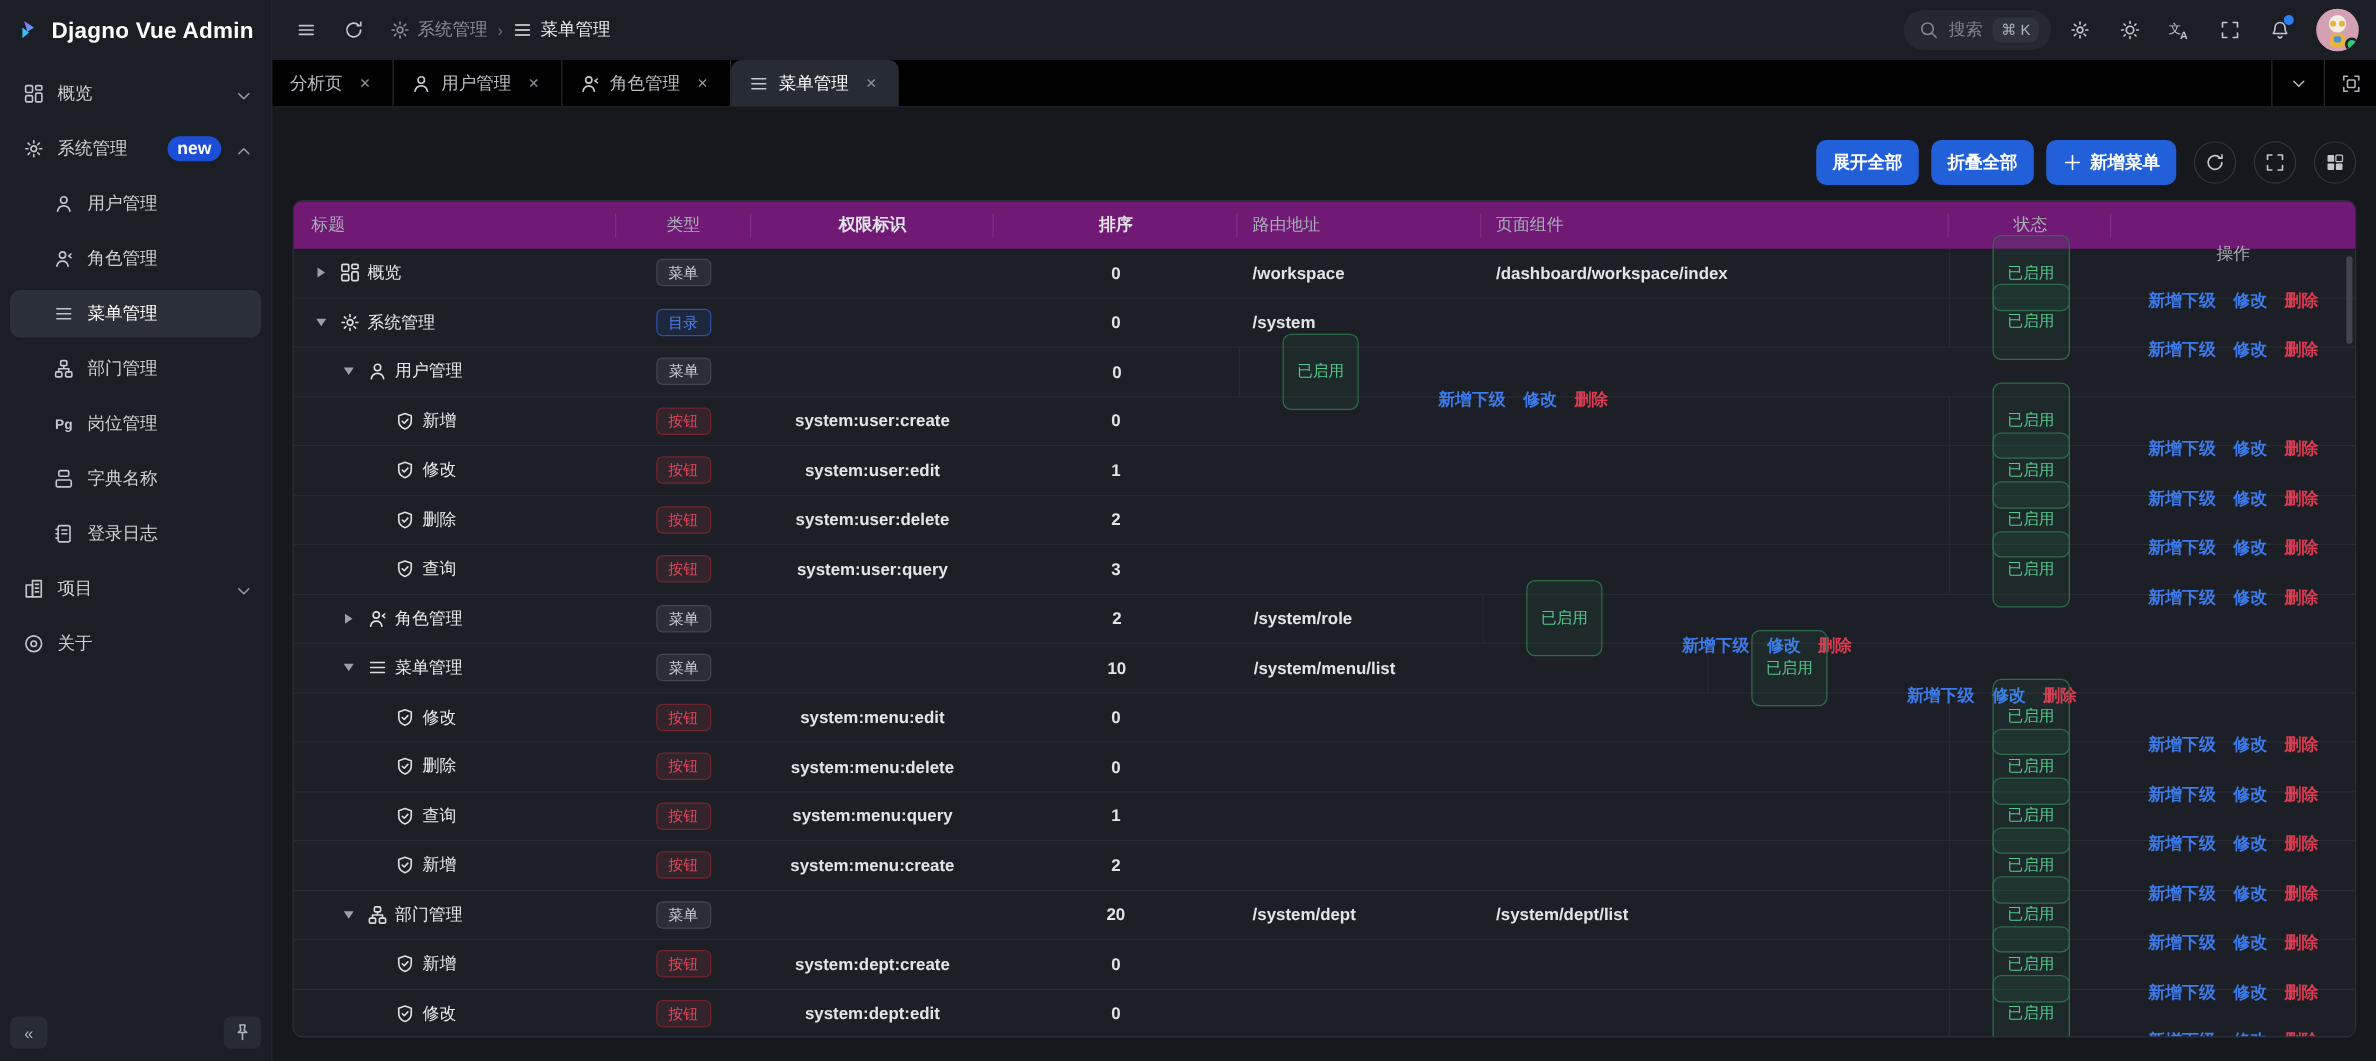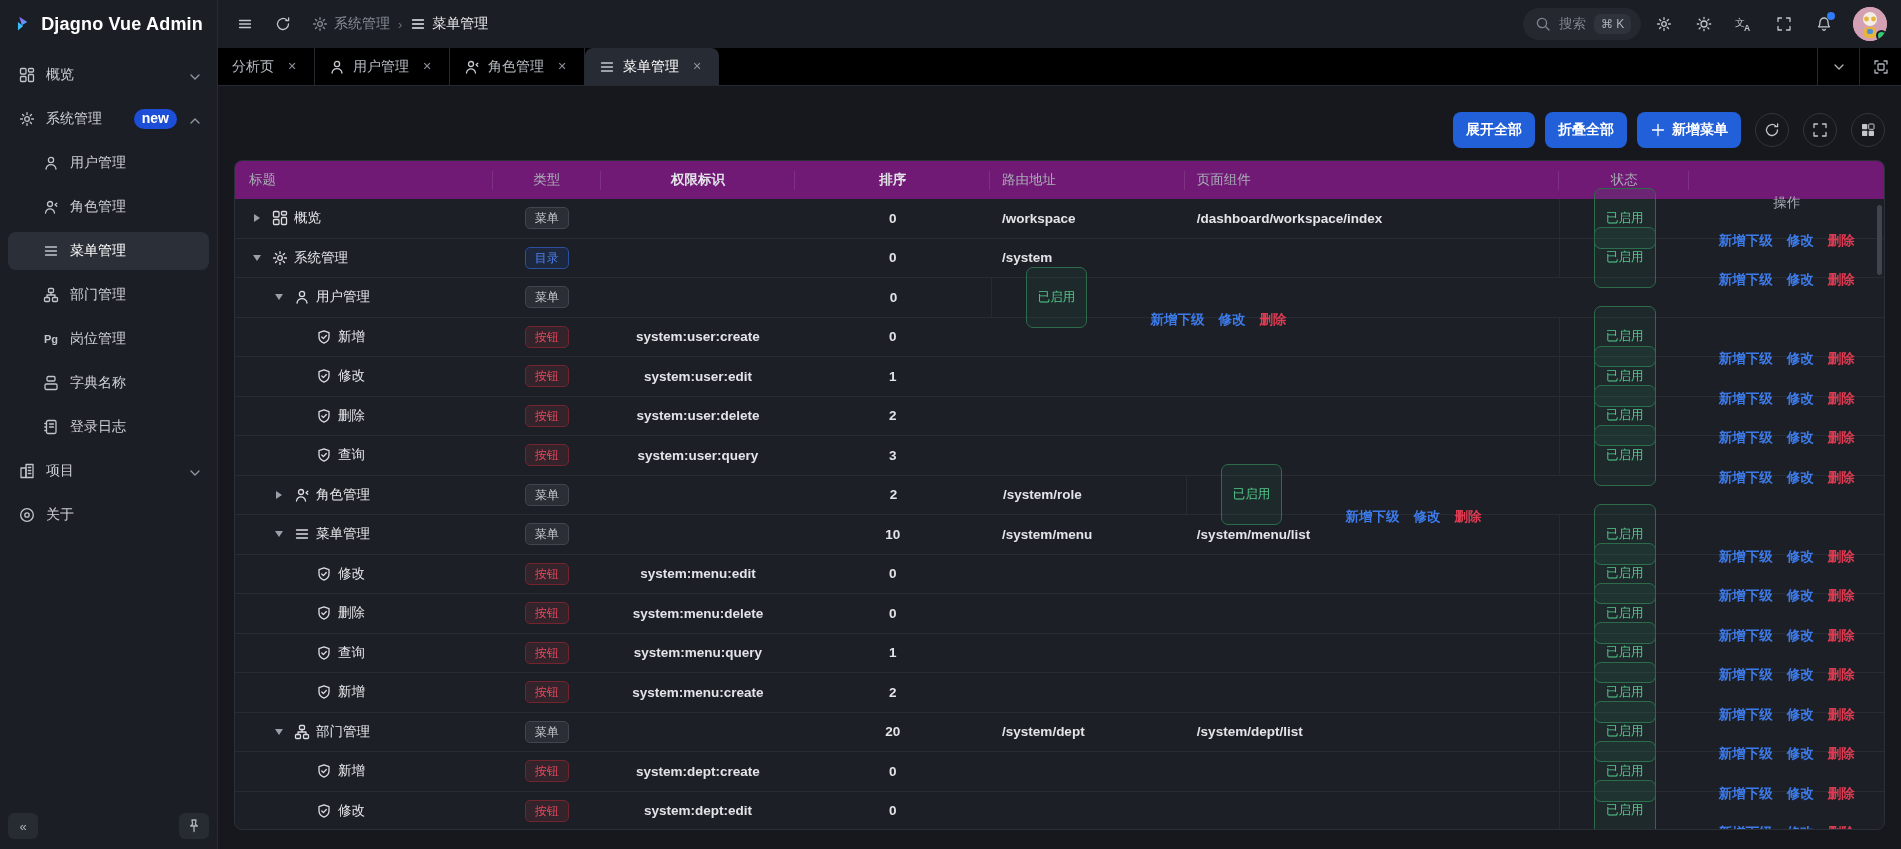--- a/index.html
+++ b/index.html
@@ -732,21 +732,20 @@
                   </svg>
                 </span>
                 <span>菜单管理</span>
               </div>
             </div>
             <div class="td c-type">
               <span class="pill pill-menu">菜单</span>
             </div>
             <div class="td c-perm"></div>
             <div class="td c-sort">10</div>
-            <div class="td c-route">/system/menu</div>
             <div class="td c-comp">/system/menu/list</div>
             <div class="td c-status">
               <span class="pill pill-status">已启用</span>
             </div>
             <div class="td c-action">
               <span class="lnk blue">新增下级</span>
               <span class="lnk blue">修改</span>
               <span class="lnk red">删除</span>
             </div>
           </div>

